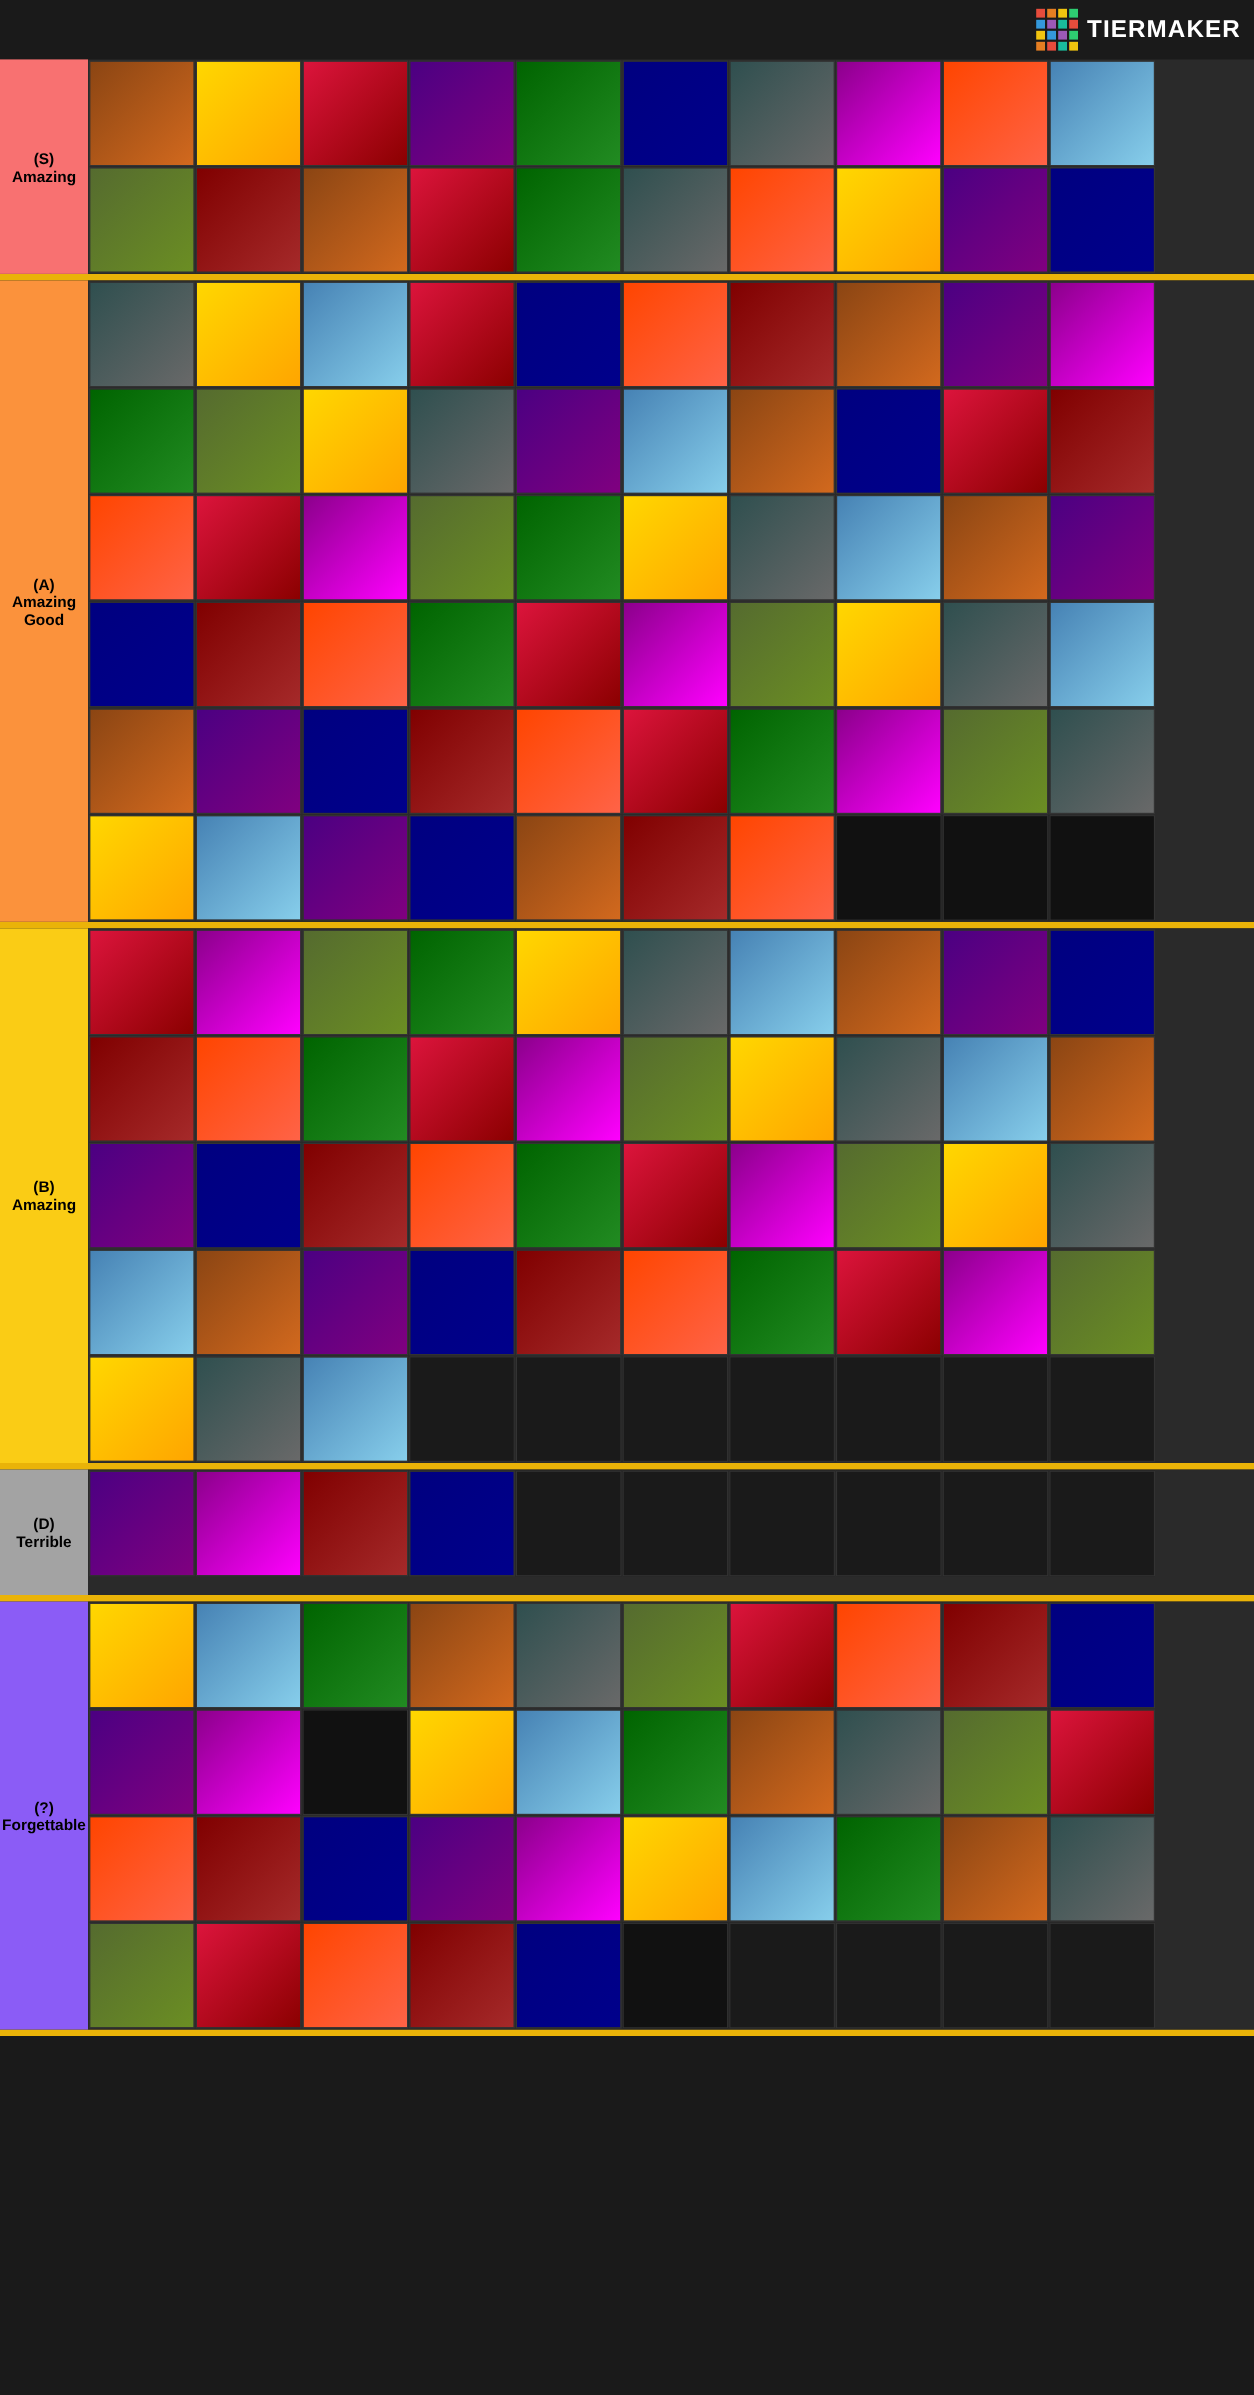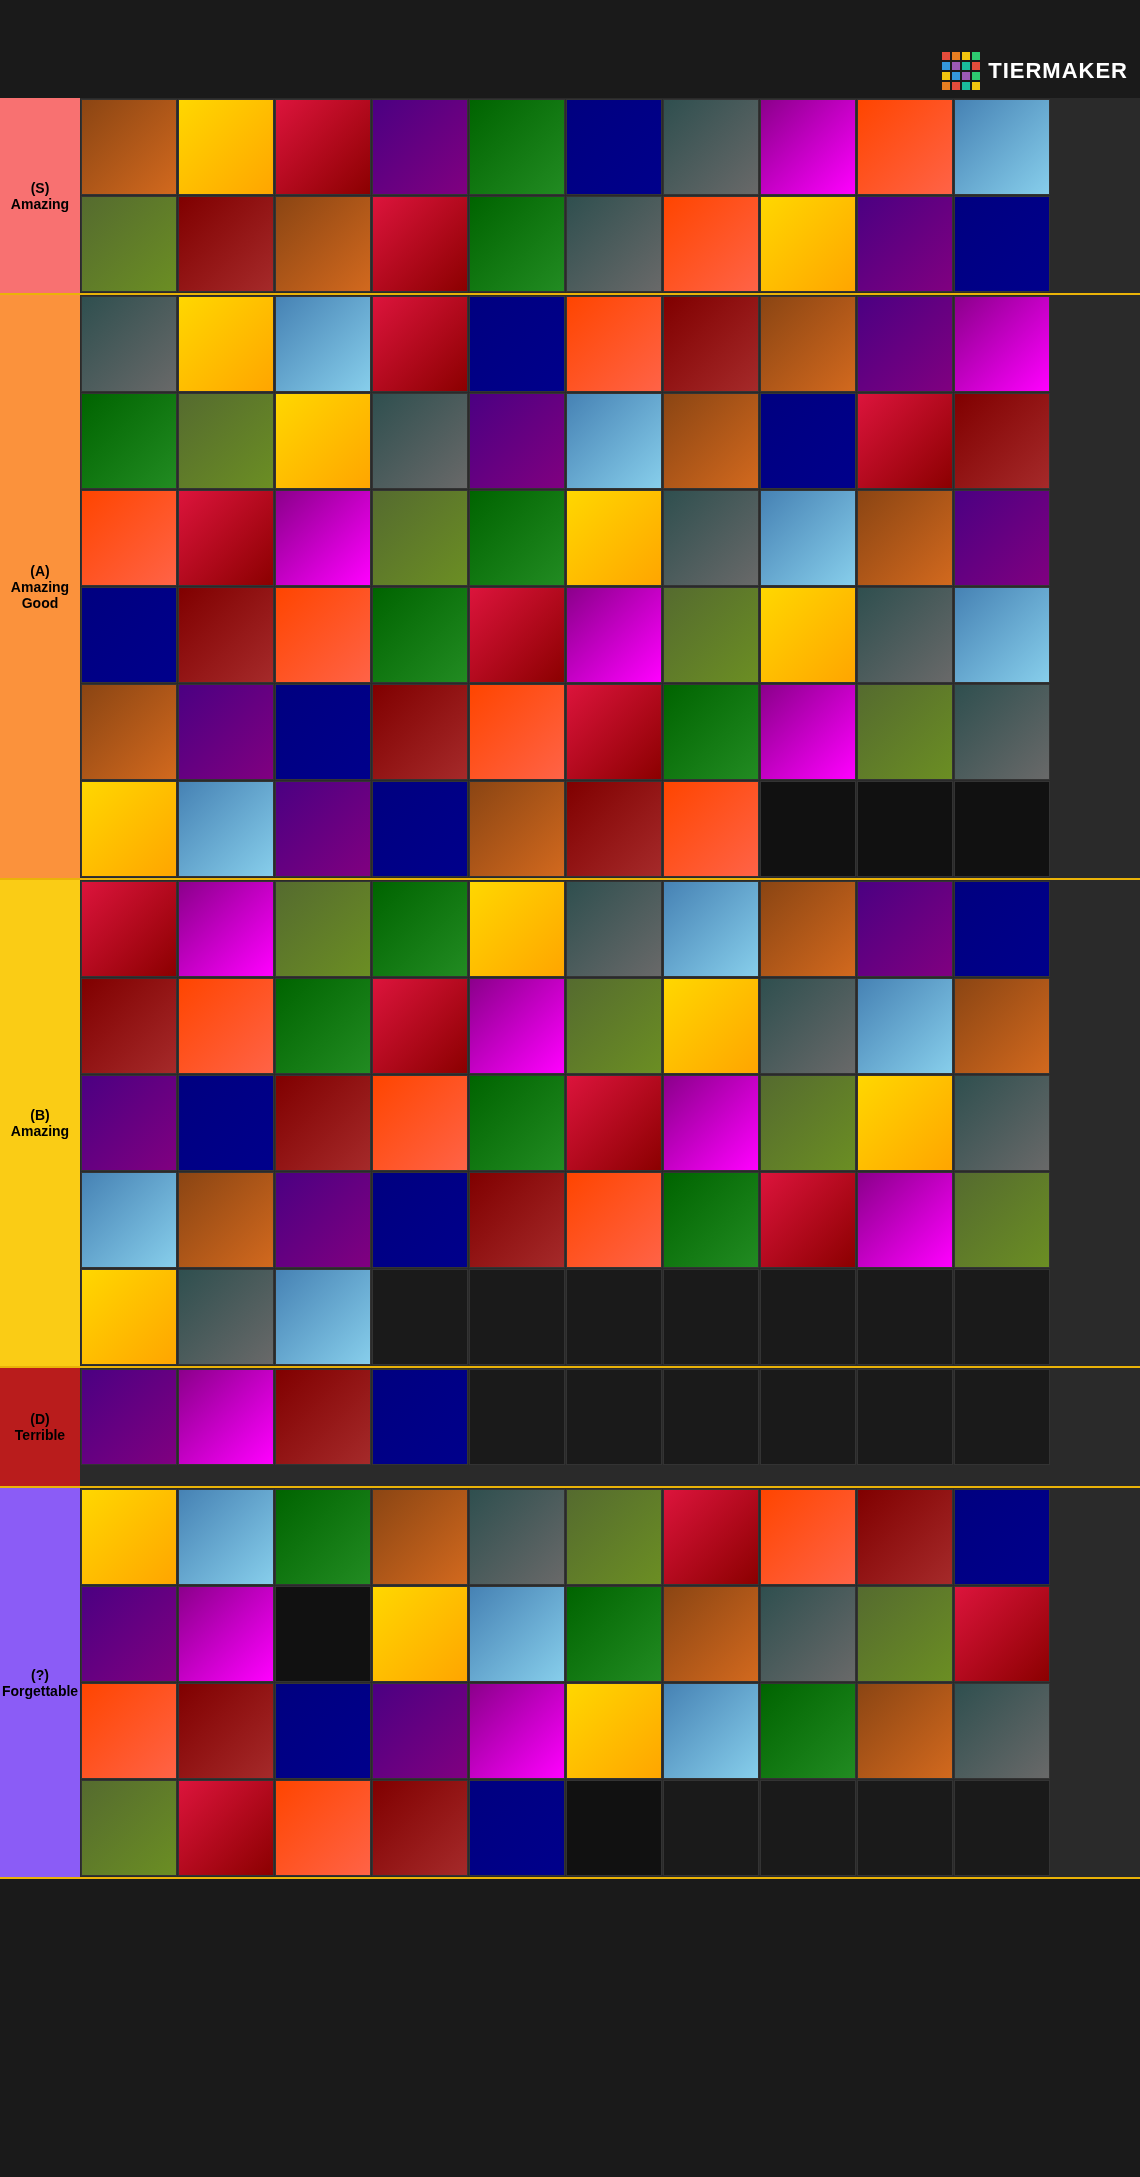--- a/index.html
+++ b/index.html
@@ -12,21 +12,20 @@
       background: #1a1a1a;
       display: flex;
       justify-content: flex-end;
       align-items: center;
       padding: 8px 12px;
     }
     .tiermaker-logo {
       display: flex;
       align-items: center;
       gap: 8px;
-      margin-top: 44px;
     }
     .logo-grid {
       display: grid;
       grid-template-columns: repeat(4, 8px);
       grid-template-rows: repeat(4, 8px);
       gap: 2px;
     }
     .logo-cell {
       width: 8px;
       height: 8px;
@@ -38,21 +37,21 @@
       letter-spacing: 1px;
       text-transform: uppercase;
     }
     .tier-container {
       display: flex;
       flex-direction: column;
     }
     .tier-row {
       display: flex;
       flex-direction: row;
-      border-bottom: 2px solid #eab308;
+      border-bottom: 6px solid #eab308;
       min-height: 120px;
     }
     .tier-label {
       width: 80px;
       min-width: 80px;
       display: flex;
       align-items: center;
       justify-content: center;
       text-align: center;
       font-weight: bold;
@@ -359,21 +358,21 @@
           <div class="tier-img" style="background:#1a1a1a"></div>
           <div class="tier-img" style="background:#1a1a1a"></div>
           <div class="tier-img" style="background:#1a1a1a"></div>
           <div class="tier-img" style="background:#1a1a1a"></div>
         </div>
       </div>
     </div>
 
 
     <div class="tier-row">
-      <div class="tier-label" style="background-color:#b91c1c;">(D) Terrible</div>
+      <div class="tier-label" style="background-color:#a3a3a3;">(D) Terrible</div>
       <div class="tier-images-row">
         <div class="img-row">
           <div class="tier-img c4"></div>
           <div class="tier-img c8"></div>
           <div class="tier-img c12"></div>
           <div class="tier-img c6"></div>
           <div class="tier-img" style="background:#1a1a1a"></div>
           <div class="tier-img" style="background:#1a1a1a"></div>
           <div class="tier-img" style="background:#1a1a1a"></div>
           <div class="tier-img" style="background:#1a1a1a"></div>

